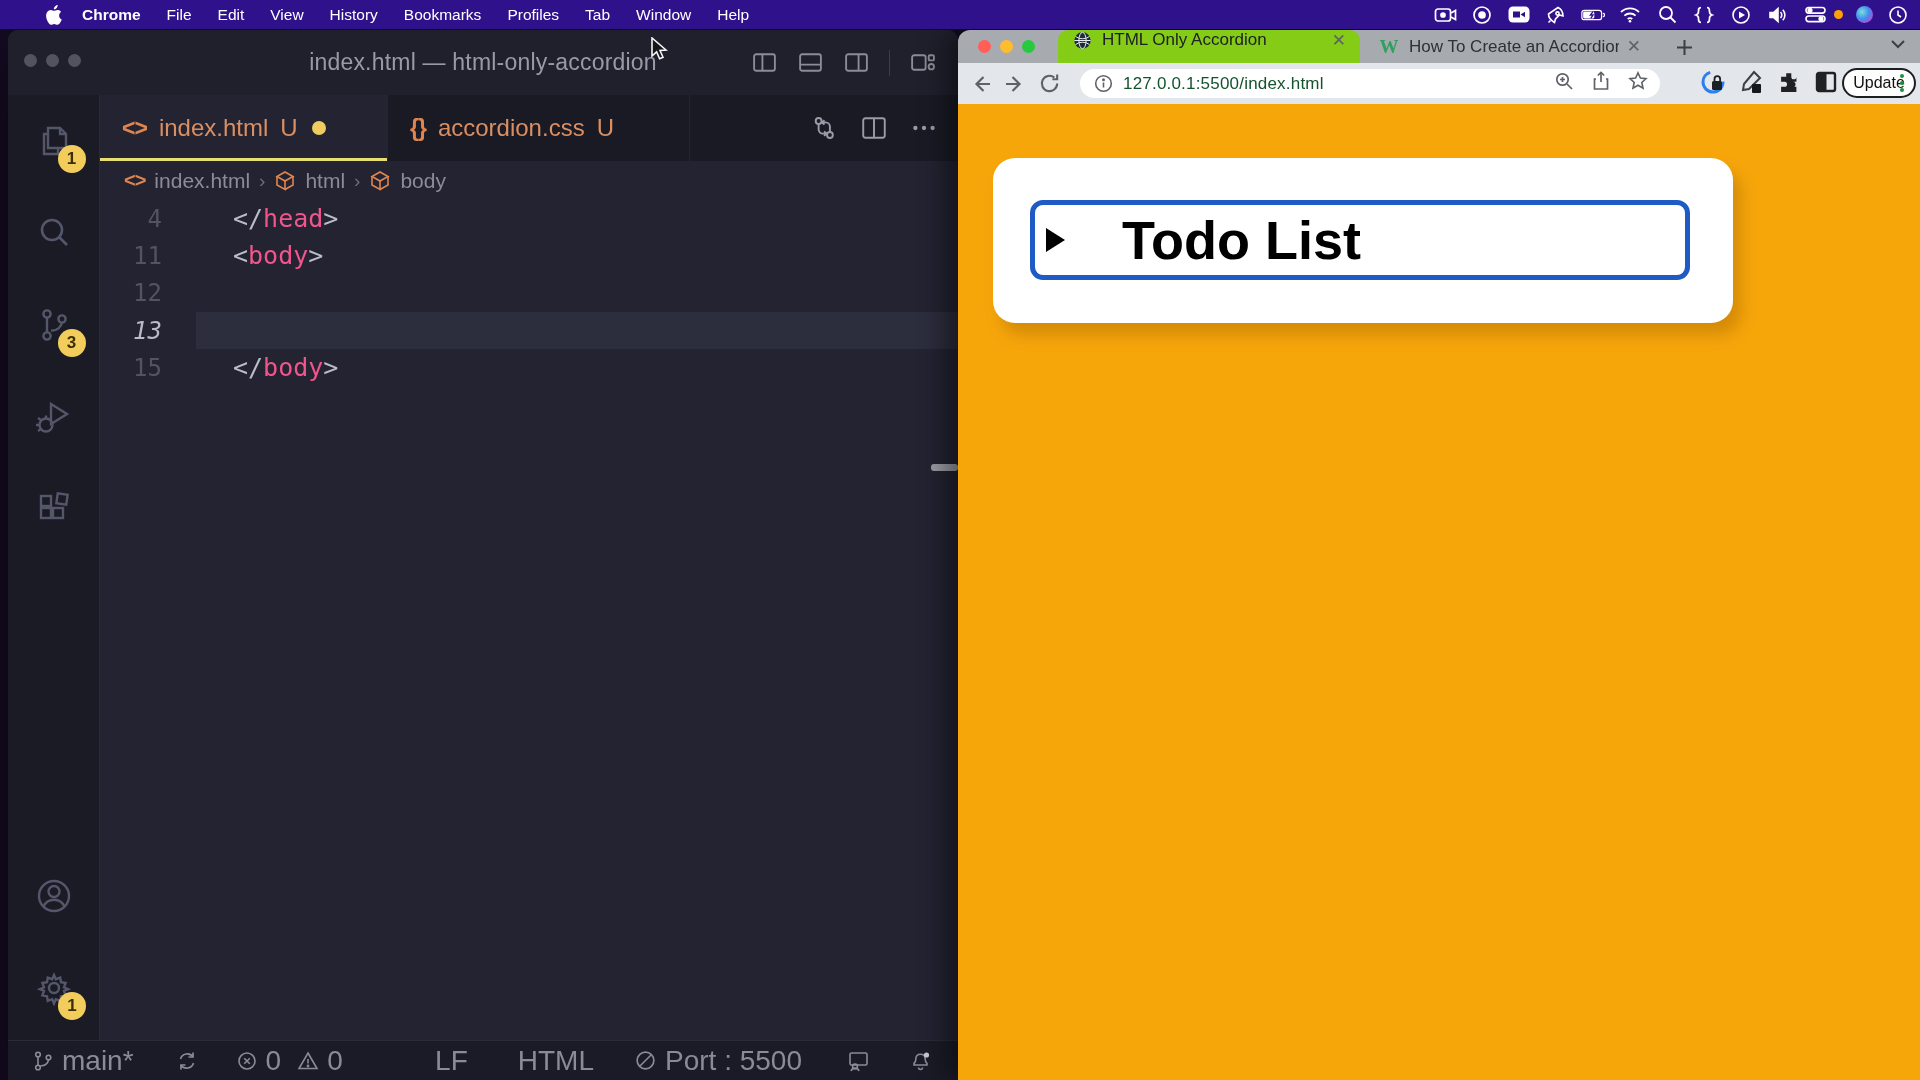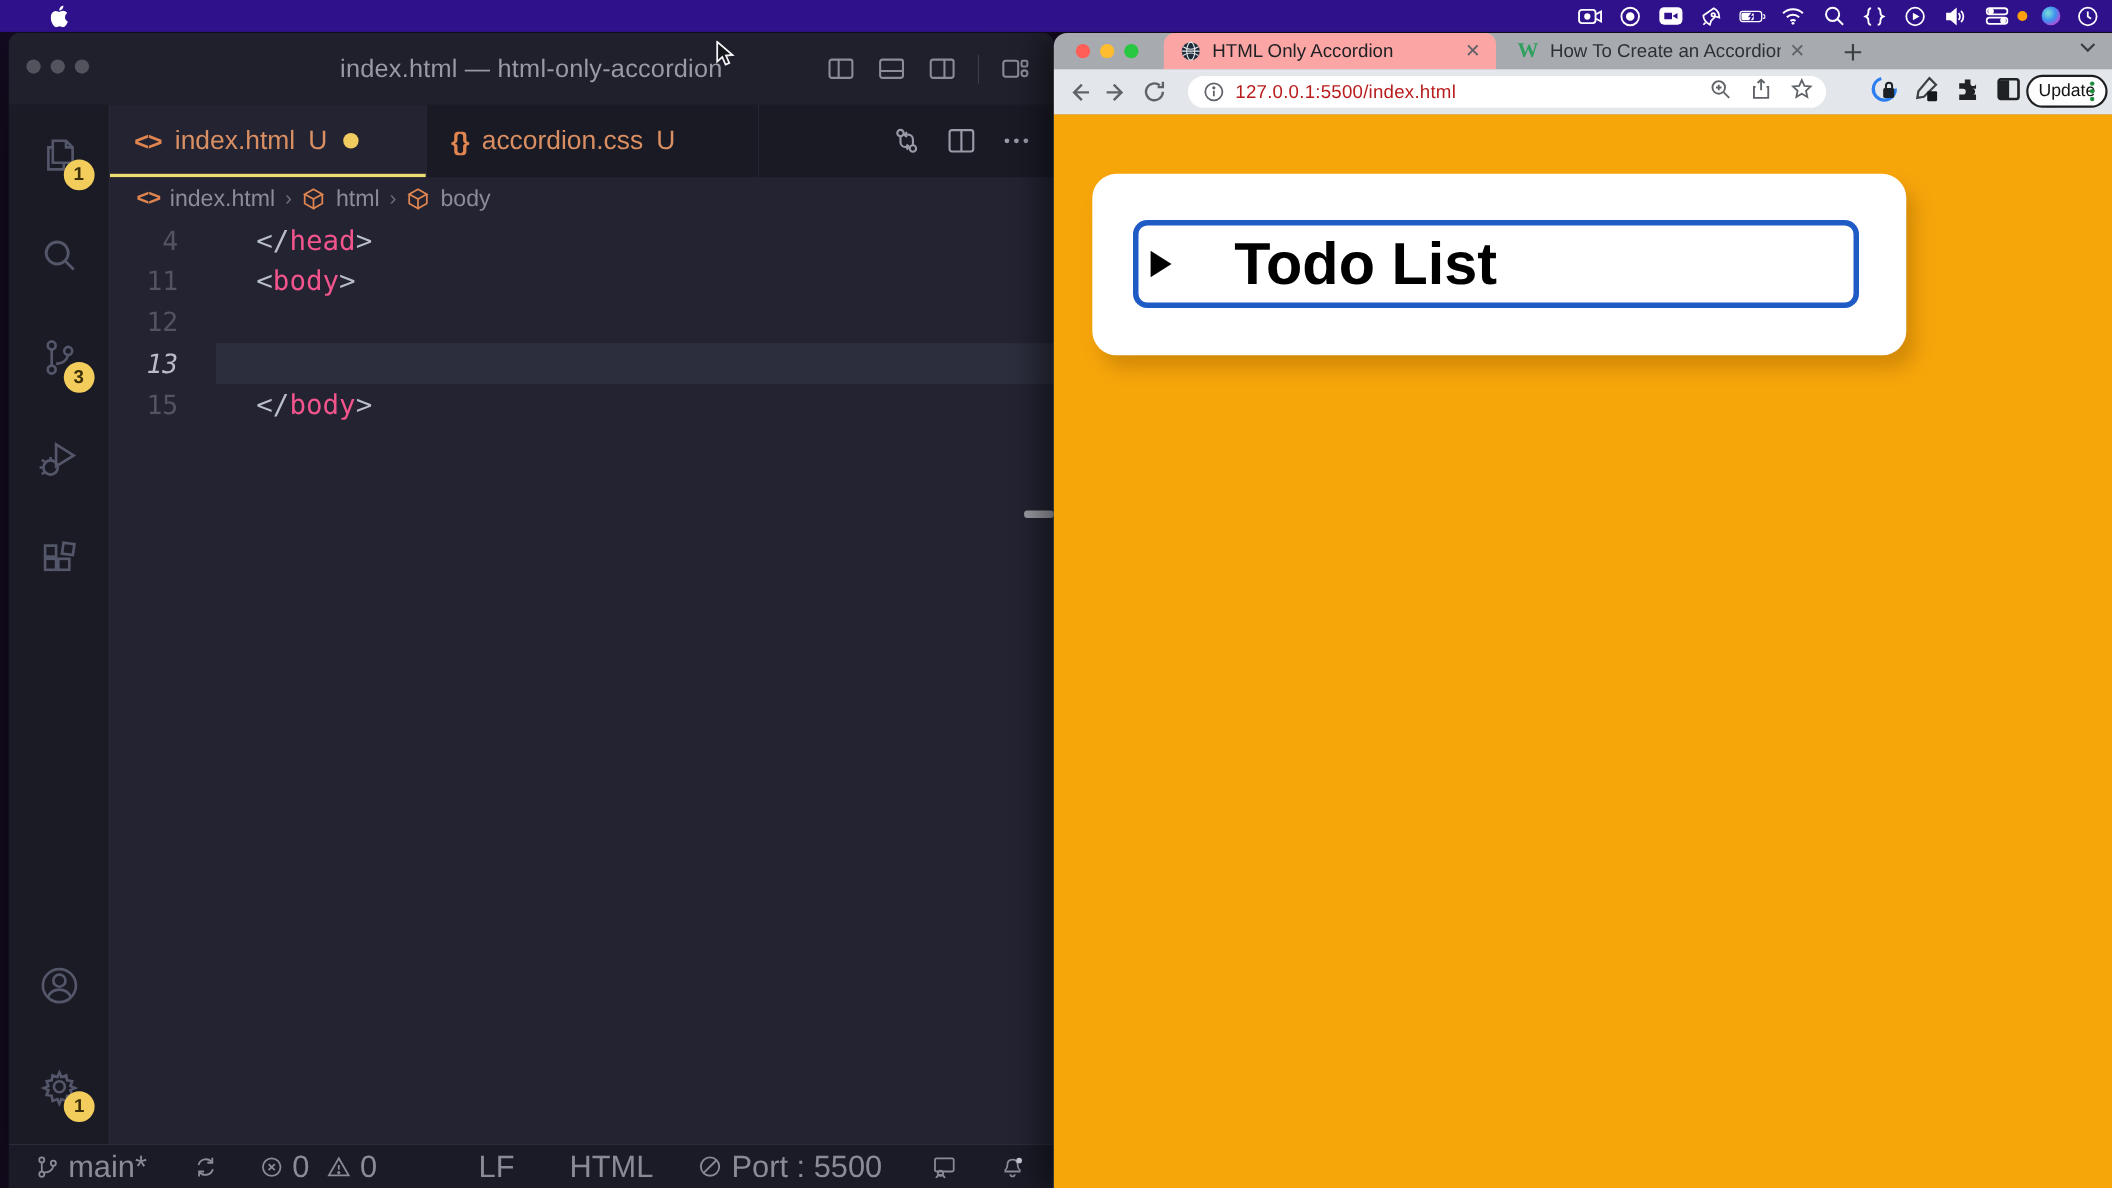--- a/index.html
+++ b/index.html
@@ -66,32 +66,32 @@
   
   #vs-status { position:absolute; left:0; bottom:0; right:0; height:40px; background:#1b1b27; border-top:1px solid #2b2b39; display:flex; align-items:center; color:#8a8b96; font-size:28px; }
   #vs-status .seg { display:flex; align-items:center; gap:8px; }
   #vs-status svg { display:block; }
   .sp { flex:1; }
 
   
   #chrome { position:absolute; left:958px; top:30px; width:962px; height:1050px; background:#a7abb0; border-radius:12px 0 0 0; box-shadow:-12px 0 28px rgba(0,0,0,.45); z-index:20; overflow:hidden; }
   #ch-tabstrip { position:absolute; left:0; top:0; right:0; height:33px; }
   .ch-light { position:absolute; top:10px; width:13px; height:13px; border-radius:50%; }
-  #ch-tab1 { position:absolute; left:100px; top:0px; width:302px; height:33px; background:#fca5a5; border-radius:10px 10px 0 0; display:flex; align-items:center; font-size:17px; color:#202124; }
+  #ch-tab1 { position:absolute; left:100px; top:0px; width:302px; height:33px; background:#84cc16; border-radius:10px 10px 0 0; display:flex; align-items:flex-start; font-size:17px; color:#202124; }
   #ch-tab2 { position:absolute; left:407px; top:0px; width:290px; height:33px; display:flex; align-items:center; font-size:17px; color:#2d3135; }
   .ch-tab-title { margin-left:10px; white-space:nowrap; overflow:hidden; flex:1; }
   .ch-close { margin:0 14px 0 8px; color:#5f6368; font-size:17px; }
   #ch-newtab { position:absolute; left:713px; top:4px; width:26px; height:26px; display:flex; align-items:center; justify-content:center; color:#3c4043; }
   #ch-tabsearch { position:absolute; right:14px; top:6px; color:#3c4043; }
   .favicon { width:20px; height:20px; margin-left:14px; flex:none; display:flex; align-items:center; justify-content:center; }
   #w3-fav { color:#31a05f; font-weight:bold; font-size:19px; font-family:"Liberation Serif", serif; }
 
   #ch-toolbar { position:absolute; left:0; top:33px; right:0; height:41px; background:#e3e6ea; display:flex; align-items:center; }
   .nav-ic { margin-left:11px; display:flex; align-items:center; justify-content:center; width:24px; }
-  #ch-pill { position:absolute; left:122px; top:6px; width:580px; height:29px; background:#ffffff; border-radius:15px; display:flex; align-items:center; font-size:17px; color:#b91c1c; }
+  #ch-pill { position:absolute; left:122px; top:6px; width:580px; height:29px; background:#ffffff; border-radius:15px; display:flex; align-items:center; font-size:17px; color:#14532d; }
   #ch-pill .url { margin-left:10px; letter-spacing:.2px; }
   #pill-right { position:absolute; right:12px; top:0; height:29px; display:flex; align-items:center; gap:17px; }
   .ext-row { position:absolute; top:0; height:41px; display:flex; align-items:center; }
   #ext-icons { right:42px; gap:12px; }
   #update-btn { position:absolute; right:4px; top:5px; width:74px; height:30px; border:2px solid #1c1e21; border-radius:16px; background:#fdfdfd; display:flex; align-items:center; justify-content:center; font-size:16px; color:#111; }
   #update-dots { position:absolute; right:10px; display:flex; flex-direction:column; gap:3px; }
   #update-dots i { width:4px; height:4px; border-radius:50%; background:#1e8e3e; }
   #avatar { width:28px; height:28px; border-radius:50%; background:linear-gradient(180deg,#e9c9a1 0%, #caa177 45%, #5a4435 80%, #3c2d22 100%); border:1px solid #b9bdc2; }
 
   #ch-page { position:absolute; left:0; top:74px; right:0; bottom:0; background:#f7a60a; }
@@ -105,20 +105,32 @@
 </style>
 </head>
 <body>
 
 <div id="menubar">
   <span id="apple-logo">
     <svg width="17" height="20" viewBox="0 0 17 20">
         <path fill="#fff" d="M13.1 10.6c0-2.5 2-3.7 2.1-3.8-1.1-1.7-2.9-1.9-3.5-1.9-1.5-.2-2.9.9-3.7.9-.8 0-1.9-.9-3.2-.9C3.2 5 1.7 6 .9 7.5c-1.7 3-.4 7.4 1.2 9.8.8 1.2 1.8 2.5 3 2.4 1.2 0 1.7-.8 3.1-.8 1.4 0 1.9.8 3.2.8 1.3 0 2.2-1.2 3-2.4.9-1.4 1.3-2.7 1.3-2.8-.1 0-2.6-1-2.6-3.9zM10.7 3.1c.6-.8 1.1-1.9 1-3.1-.9 0-2.1.6-2.8 1.5-.6.7-1.2 1.9-1 3 1.1 0 2.1-.6 2.8-1.4z"></path>
       </svg>
   </span>
+  <div id="menu-items" style="display: flex;">
+      <span class="menu-item bold">Chrome</span>
+      <span class="menu-item">File</span>
+      <span class="menu-item">Edit</span>
+      <span class="menu-item">View</span>
+      <span class="menu-item">History</span>
+      <span class="menu-item">Bookmarks</span>
+      <span class="menu-item">Profiles</span>
+      <span class="menu-item">Tab</span>
+      <span class="menu-item">Window</span>
+      <span class="menu-item">Help</span>
+    </div>
   <div id="menu-status">
       <span class="mstat">
         <svg width="23" height="18" viewBox="0 0 23 18" fill="none" stroke="#ffffff" stroke-width="1.7">
           <rect x="1.5" y="3" width="15" height="12" rx="2.5"></rect>
           <circle cx="9" cy="9" r="2" fill="#ffffff"></circle>
           <path d="M17 7 l4.5-2.5 v9 L17 11"></path>
         </svg>
       </span>
       <span class="mstat">
         <svg width="20" height="20" viewBox="0 0 20 20" fill="none" stroke="#ffffff" stroke-width="1.7">

